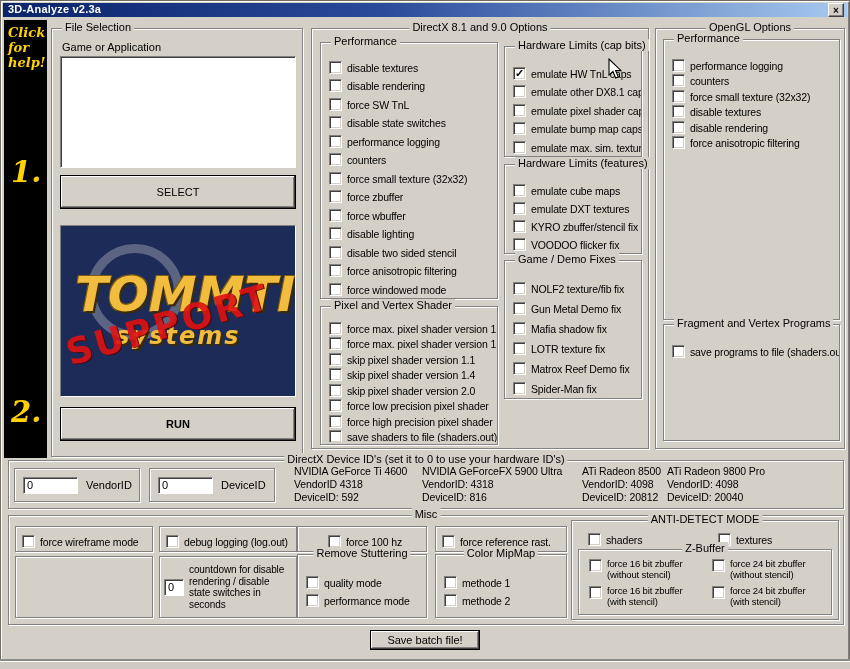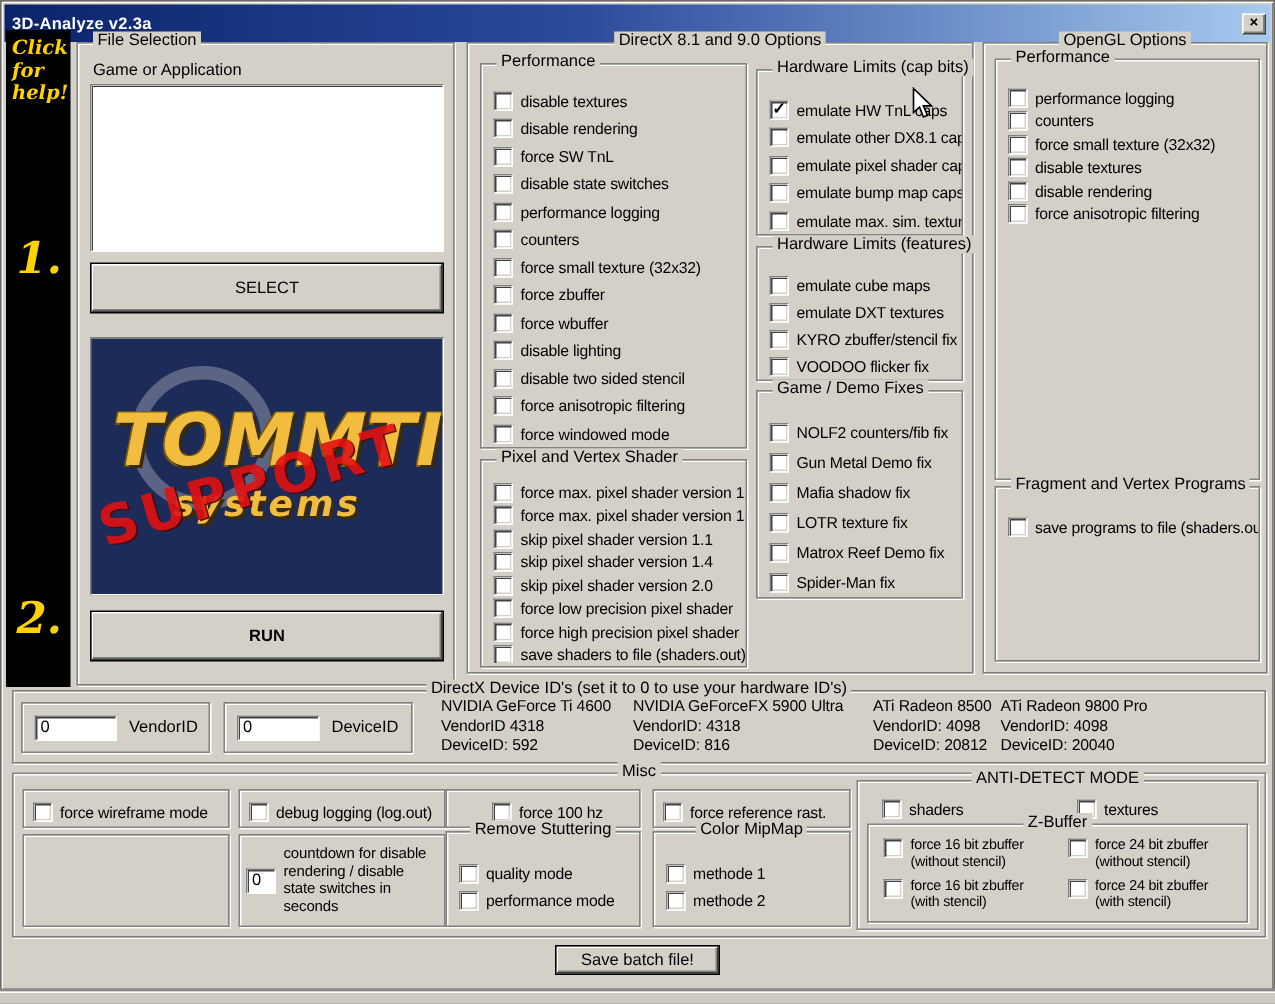--- a/index.html
+++ b/index.html
@@ -7,23 +7,23 @@
     font-family: "Liberation Sans", sans-serif; font-size: 11px; color:#000; }
   body { position: relative; }
 
   .window { position:absolute; left:0; top:0; width:850px; height:661px;
     background: var(--chrome,#d4d0c8); border:1px solid #706c64;
     box-shadow: inset 1px 1px 0 #ffffff, inset -1px -1px 0 #808080; }
   .taskbar-strip { position:absolute; left:0; bottom:0; width:850px; height:8px;
     background:#cfcbc3; border-top:1px solid #ffffff; box-shadow: 0 -2px 0 #8a8a8a; }
 
   
-  .titlebar { position:absolute; left:2px; top:2px; right:2px; height:25px;
+  .titlebar { position:absolute; left:2px; top:2px; right:2px; height:14px;
     background: linear-gradient(90deg, var(--titlebar-left,#0a246a) 0%, #2a4a9a 45%, var(--titlebar-right,#a6caf0) 100%);
-    display:flex; align-items:center; padding:0 3px 0 5px;gap:42px; }
+    display:flex; padding:0 3px 0 5px;gap:42px; }
   .titlebar .title { color:#fff; font-weight:bold; font-size:11px; flex:1; letter-spacing:.2px; }
   .close { width:16px; height:14px; background:var(--chrome,#d4d0c8);
     border:1px solid; border-color:#ffffff #404040 #404040 #ffffff;
     box-shadow: inset -1px -1px 0 #808080; font-size:10px; line-height:11px; text-align:center;
     font-weight:bold; padding:0; font-family:inherit; }
 
   
   .sidebar { position:absolute; left:3px; top:19px; width:43px; height:438px; background:#000; }
   .sidebar .help { color:var(--accent-yellow,#ffd200); font-family:"DejaVu Serif", serif;
     font-style:italic; font-weight:bold; font-size:13px; line-height:15px; padding:5px 2px 0 4px; }
@@ -305,21 +305,21 @@
             <span class="chk-lab">VOODOO flicker fix</span>
           </div>
         </div>
     </div>
 
     <div class="group sub s-dxfix">
       <span class="legend">Game / Demo Fixes</span>
       <div class="rows pad14 p20">
           <div class="chk-row">
             <span class="chk"></span>
-            <span class="chk-lab">NOLF2 counters/fib fix</span>
+            <span class="chk-lab">NOLF2 texture/fib fix</span>
           </div>
           <div class="chk-row">
             <span class="chk"></span>
             <span class="chk-lab">Gun Metal Demo fix</span>
           </div>
           <div class="chk-row">
             <span class="chk"></span>
             <span class="chk-lab">Mafia shadow fix</span>
           </div>
           <div class="chk-row">

